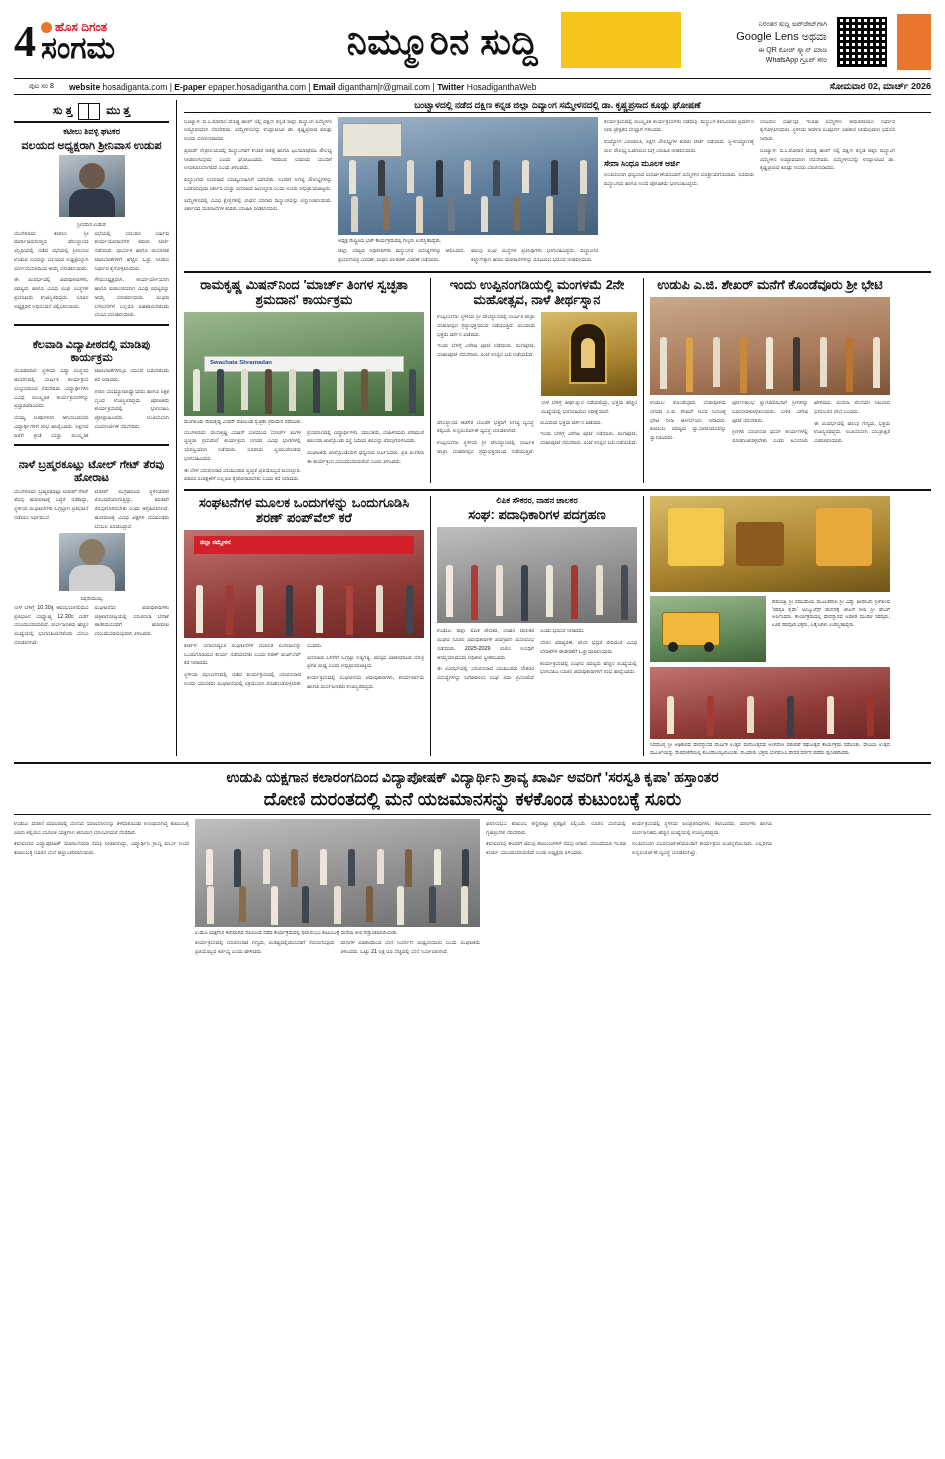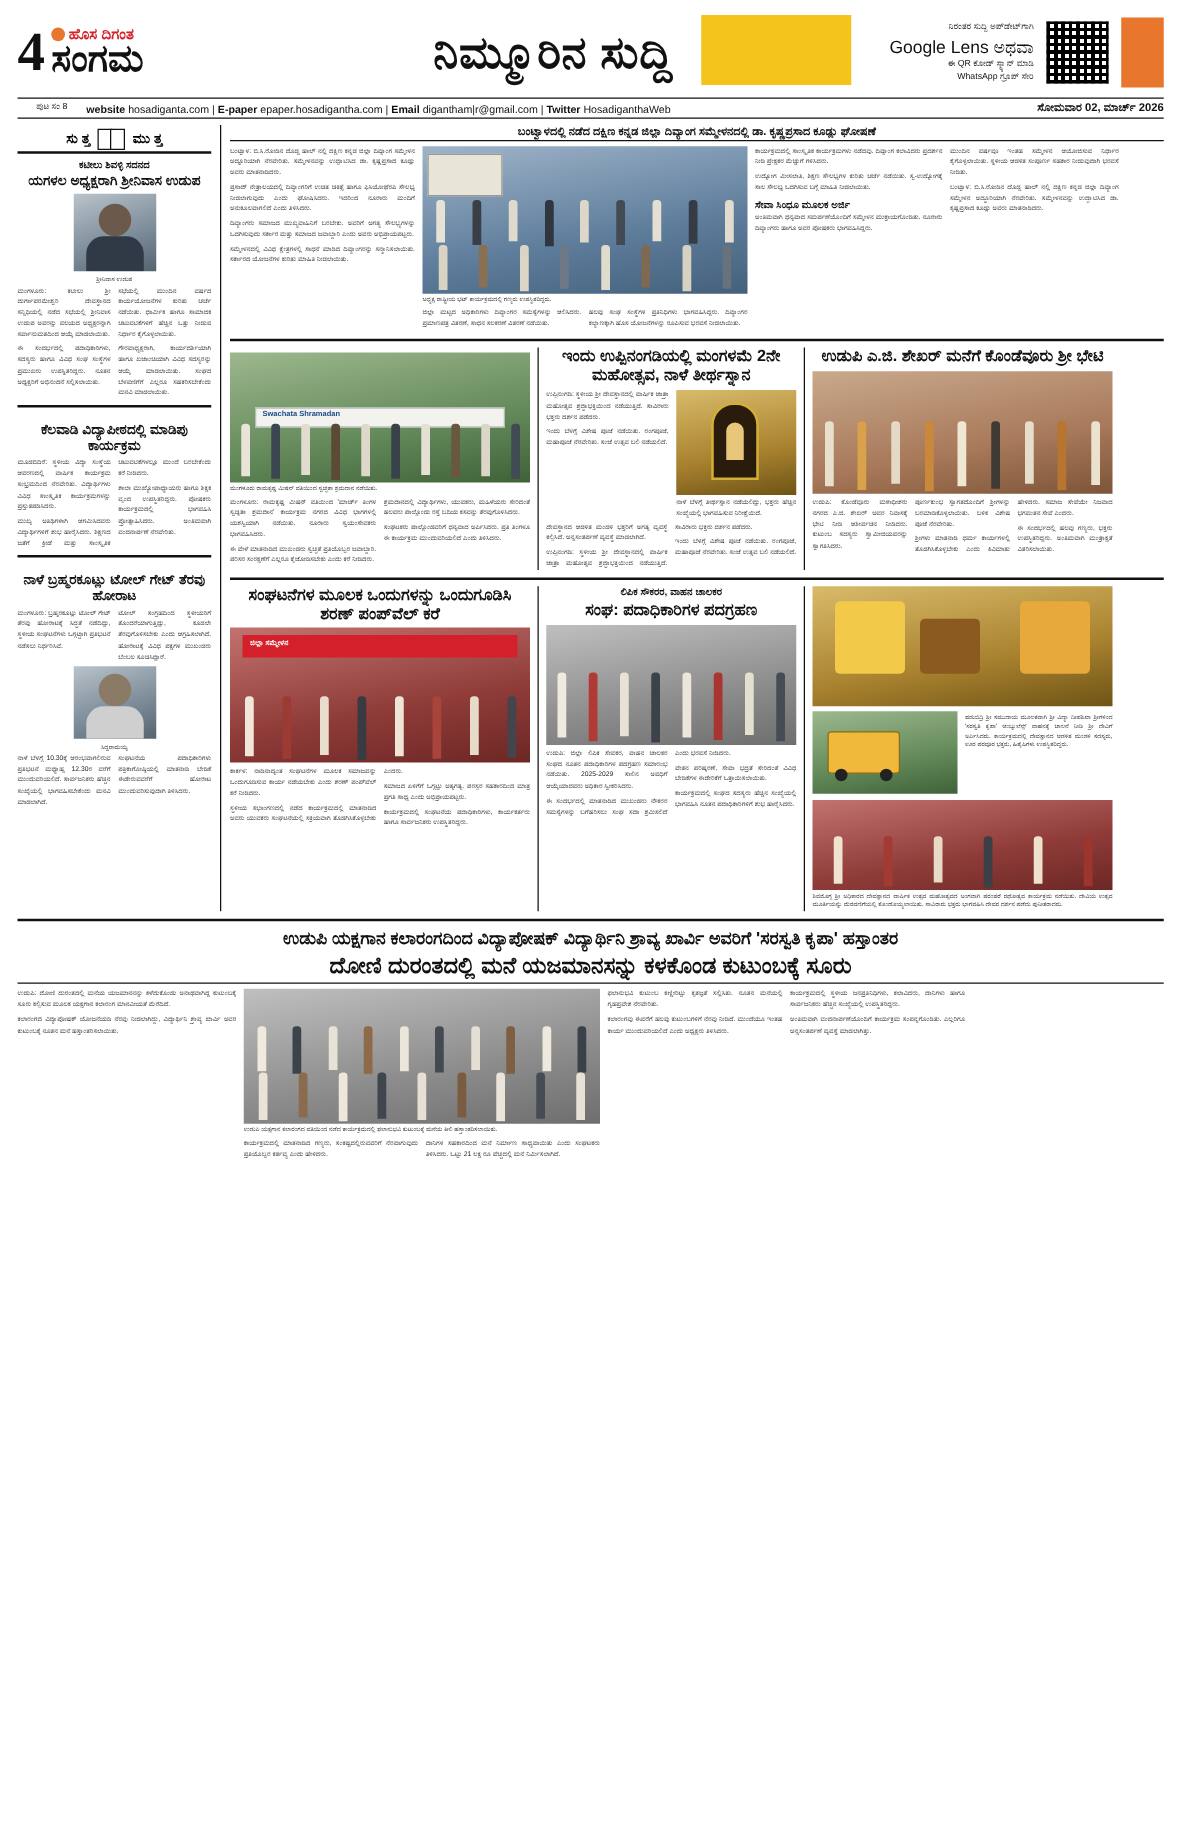--- a/index.html
+++ b/index.html
@@ -82,21 +82,21 @@
     gap: 8px;
     position: relative;
   }
   .mh-qrtext {
     font-size: 7px;
     line-height: 1.45;
     text-align: right;
     color: #111;
     z-index: 2;
   }
-  .mh-qrtext .gl { font-size: 14px; text-align: right; }
+  .mh-qrtext .gl { font-size: 11px; text-align: right; }
   .qr {
     width: 54px; height: 54px;
     background:
       repeating-linear-gradient(0deg,#000 0 3px,#fff 3px 6px),
       repeating-linear-gradient(90deg,#000 0 3px,#fff 3px 6px);
     background-blend-mode: multiply;
     border: 2px solid #fff;
     z-index: 2;
   }
   .mh-orange {
@@ -250,22 +250,22 @@
 
     <div class="col-left">
 
       <div class="sutamutta">
         <span>ಸು ತ್ತ</span>
         <span class="book-ic"></span>
         <span>ಮು ತ್ತ</span>
       </div>
       <div class="rule-bth" style="margin-bottom:4px;"></div>
 
-      <div class="kicker">ಕಟೀಲು ಶಿವಳ್ಳಿ ಸದನದ</div>
-      <div class="headline h-sm" style="margin:2px 0 3px;">ಯಗಳಲ ಅಧ್ಯಕ್ಷರಾಗಿ ಶ್ರೀನಿವಾಸ ಉಡುಪ</div>
+      <div class="kicker">ಕಟೀಲು ಶಿವಳ್ಳಿ ಘಟಕರ</div>
+      <div class="headline h-sm" style="margin:2px 0 3px;">ವಲಯದ ಅಧ್ಯಕ್ಷರಾಗಿ ಶ್ರೀನಿವಾಸ ಉಡುಪ</div>
       <div class="photo p-portrait" style="width:66px;height:62px;margin:0 auto 2px;">
         <div style="position:absolute;left:20px;top:8px;width:26px;height:26px;border-radius:50%;background:#6b5a4b;"></div>
         <div style="position:absolute;left:10px;top:34px;width:46px;height:28px;border-radius:14px 14px 0 0;background:#2f3a46;"></div>
       </div>
       <div class="caption-txt" style="text-align:center;">ಶ್ರೀನಿವಾಸ ಉಡುಪ</div>
       <div class="twocol">
         <div class="kn p">ಮಂಗಳೂರು: ಕಟೀಲು ಶ್ರೀ ದುರ್ಗಾಪರಮೇಶ್ವರಿ ದೇವಸ್ಥಾನದ ಸನ್ನಿಧಿಯಲ್ಲಿ ನಡೆದ ಸಭೆಯಲ್ಲಿ ಶ್ರೀನಿವಾಸ ಉಡುಪ ಅವರನ್ನು ವಲಯದ ಅಧ್ಯಕ್ಷರನ್ನಾಗಿ ಸರ್ವಾನುಮತದಿಂದ ಆಯ್ಕೆ ಮಾಡಲಾಯಿತು.</div>
         <div class="kn p">ಈ ಸಂದರ್ಭದಲ್ಲಿ ಪದಾಧಿಕಾರಿಗಳು, ಸದಸ್ಯರು ಹಾಗೂ ವಿವಿಧ ಸಂಘ ಸಂಸ್ಥೆಗಳ ಪ್ರಮುಖರು ಉಪಸ್ಥಿತರಿದ್ದರು. ನೂತನ ಅಧ್ಯಕ್ಷರಿಗೆ ಅಭಿನಂದನೆ ಸಲ್ಲಿಸಲಾಯಿತು.</div>
         <div class="kn p">ಸಭೆಯಲ್ಲಿ ಮುಂದಿನ ವರ್ಷದ ಕಾರ್ಯಯೋಜನೆಗಳ ಕುರಿತು ಚರ್ಚೆ ನಡೆಯಿತು. ಧಾರ್ಮಿಕ ಹಾಗೂ ಸಾಮಾಜಿಕ ಚಟುವಟಿಕೆಗಳಿಗೆ ಹೆಚ್ಚಿನ ಒತ್ತು ನೀಡುವ ನಿರ್ಧಾರ ಕೈಗೊಳ್ಳಲಾಯಿತು.</div>
         <div class="kn p">ಗೌರವಾಧ್ಯಕ್ಷರಾಗಿ, ಕಾರ್ಯದರ್ಶಿಯಾಗಿ ಹಾಗೂ ಖಜಾಂಚಿಯಾಗಿ ವಿವಿಧ ಸದಸ್ಯರನ್ನು ಆಯ್ಕೆ ಮಾಡಲಾಯಿತು. ಸಂಘದ ಬೆಳವಣಿಗೆಗೆ ಎಲ್ಲರೂ ಸಹಕರಿಸಬೇಕೆಂದು ಮನವಿ ಮಾಡಲಾಯಿತು.</div>
@@ -353,20 +353,21 @@
           <div class="kn p">ಮುಂದಿನ ವರ್ಷವೂ ಇಂತಹ ಸಮ್ಮೇಳನ ಆಯೋಜಿಸುವ ನಿರ್ಧಾರ ಕೈಗೊಳ್ಳಲಾಯಿತು. ಸ್ಥಳೀಯ ಆಡಳಿತ ಸಂಪೂರ್ಣ ಸಹಕಾರ ನೀಡುವುದಾಗಿ ಭರವಸೆ ನೀಡಿತು.</div>
           <div class="kn p">ಬಂಟ್ವಾಳ: ಬಿ.ಸಿ.ರೋಡಿನ ದೊಡ್ಡ ಹಾಲ್ ನಲ್ಲಿ ದಕ್ಷಿಣ ಕನ್ನಡ ಜಿಲ್ಲಾ ದಿವ್ಯಾಂಗ ಸಮ್ಮೇಳನ ಅದ್ಧೂರಿಯಾಗಿ ನೆರವೇರಿತು. ಸಮ್ಮೇಳನವನ್ನು ಉದ್ಘಾಟಿಸಿದ ಡಾ. ಕೃಷ್ಣಪ್ರಸಾದ ಕೂಡ್ಲು ಅವರು ಮಾತನಾಡಿದರು.</div>
         </div>
       </div>
 
       <div class="rule-th" style="margin:6px 0 5px;"></div>
 
       <div class="flexrow">
 
         <div style="width:240px;">
+          <div class="headline h-md">ರಾಮಕೃಷ್ಣ ಮಿಷನ್‌ನಿಂದ 'ಮಾರ್ಚ್ ತಿಂಗಳ ಸ್ವಚ್ಛತಾ ಶ್ರಮದಾನ' ಕಾರ್ಯಕ್ರಮ</div>
           <div class="photo p-green" style="width:100%;height:104px;margin-top:4px;">
             <div style="position:absolute;left:20px;top:44px;right:20px;height:16px;background:#f2f2ee;border:1px solid #bbb;"></div>
             <div style="position:absolute;left:26px;top:47px;font-size:6px;color:#1b4a8a;font-weight:bold;">Swachata Shramadan</div>
             <div class="grp-row" style="bottom:2px;">
               <div class="figure" style="height:42px;background:#e9e4d7;"></div>
               <div class="figure" style="height:44px;background:#3c4650;"></div>
               <div class="figure" style="height:41px;background:#e2dcd0;"></div>
               <div class="figure" style="height:45px;background:#5d4a36;"></div>
               <div class="figure" style="height:42px;background:#ded8ca;"></div>
               <div class="figure" style="height:44px;background:#394249;"></div>

